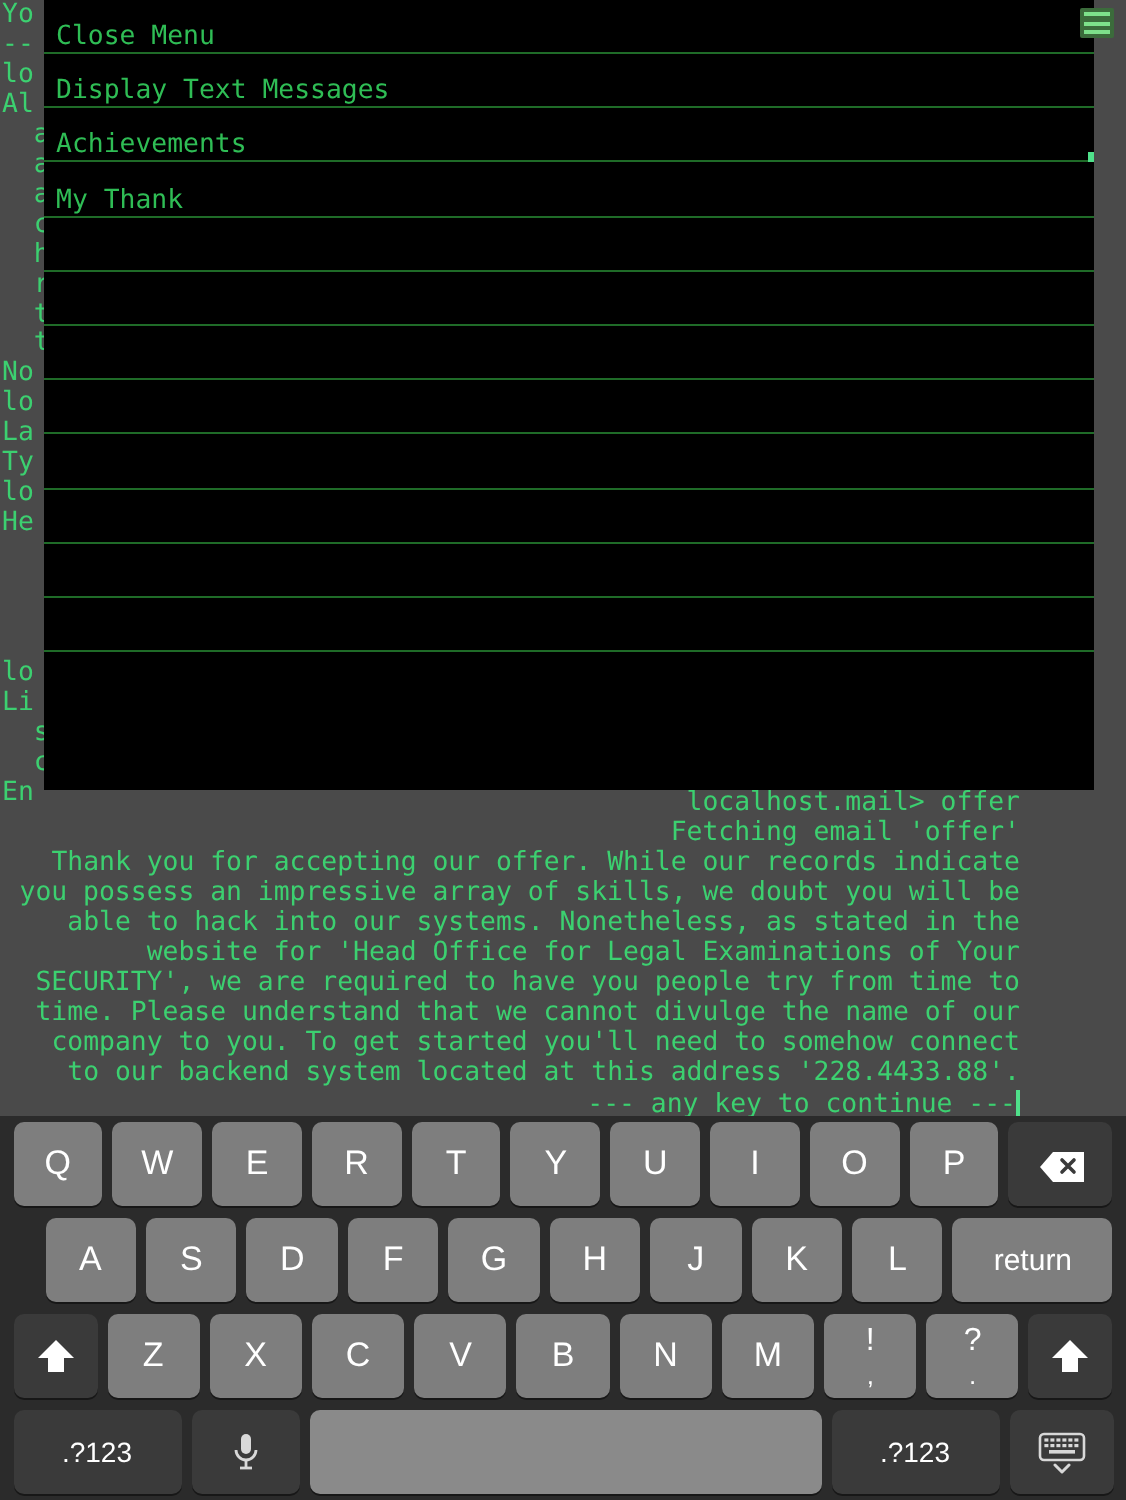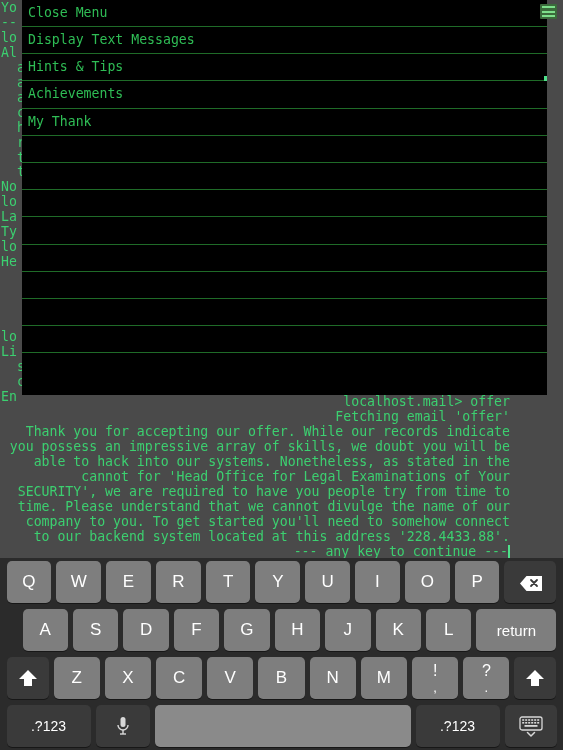--- a/index.html
+++ b/index.html
@@ -72,21 +72,21 @@
     background: #000000;
     overflow: hidden;
     z-index: 5;
   }
   .menu-row {
     position: relative;
     height: 27.2px;
     box-sizing: border-box;
     border-bottom: 1px solid #1f6b28;
     display: flex;
-    align-items: center;
+    align-items: flex-end;
     padding-left: 6px;
   }
   .menu-row.first {
     height: 27px;
   }
   .menu-label {
     font-family: "DejaVu Sans Mono", "Liberation Mono", monospace;
     font-size: 13.2px;
     line-height: 14px;
     color: #2fbd55;
@@ -232,39 +232,36 @@
         <div class="term-line">  s</div>
         <div class="term-line">  c</div>
         <div class="term-line">En</div>
       </div>
     <div id="term-lower">
         <div class="term-line">localhost.mail&gt; offer</div>
         <div class="term-line">Fetching email 'offer'</div>
         <div class="term-line">Thank you for accepting our offer. While our records indicate</div>
         <div class="term-line">you possess an impressive array of skills, we doubt you will be</div>
         <div class="term-line">able to hack into our systems. Nonetheless, as stated in the</div>
-        <div class="term-line">cannot for 'Head Office for Legal Examinations of Your</div>
+        <div class="term-line">website for 'Head Office for Legal Examinations of Your</div>
         <div class="term-line">SECURITY', we are required to have you people try from time to</div>
         <div class="term-line">time. Please understand that we cannot divulge the name of our</div>
         <div class="term-line">company to you. To get started you'll need to somehow connect</div>
         <div class="term-line">to our backend system located at this address '228.4433.88'.</div>
         <div class="term-line">--- any key to continue ---<span class="cursor-block"></span></div>
       </div>
   </div>
 
   <div id="menu-overlay">
     <div id="menu-rows">
         <div class="menu-row first">
           <span class="menu-label">Close Menu</span>
         </div>
         <div class="menu-row">
           <span class="menu-label">Display Text Messages</span>
-        </div>
-        <div class="menu-row">
-          <span class="menu-label">Hints &amp; Tips</span>
         </div>
         <div class="menu-row">
           <span class="menu-label">Achievements</span>
         </div>
         <div class="menu-row">
           <span class="menu-label">My Thank</span>
         </div>
         <div class="menu-row empty">
           <span class="menu-label"></span>
         </div>

